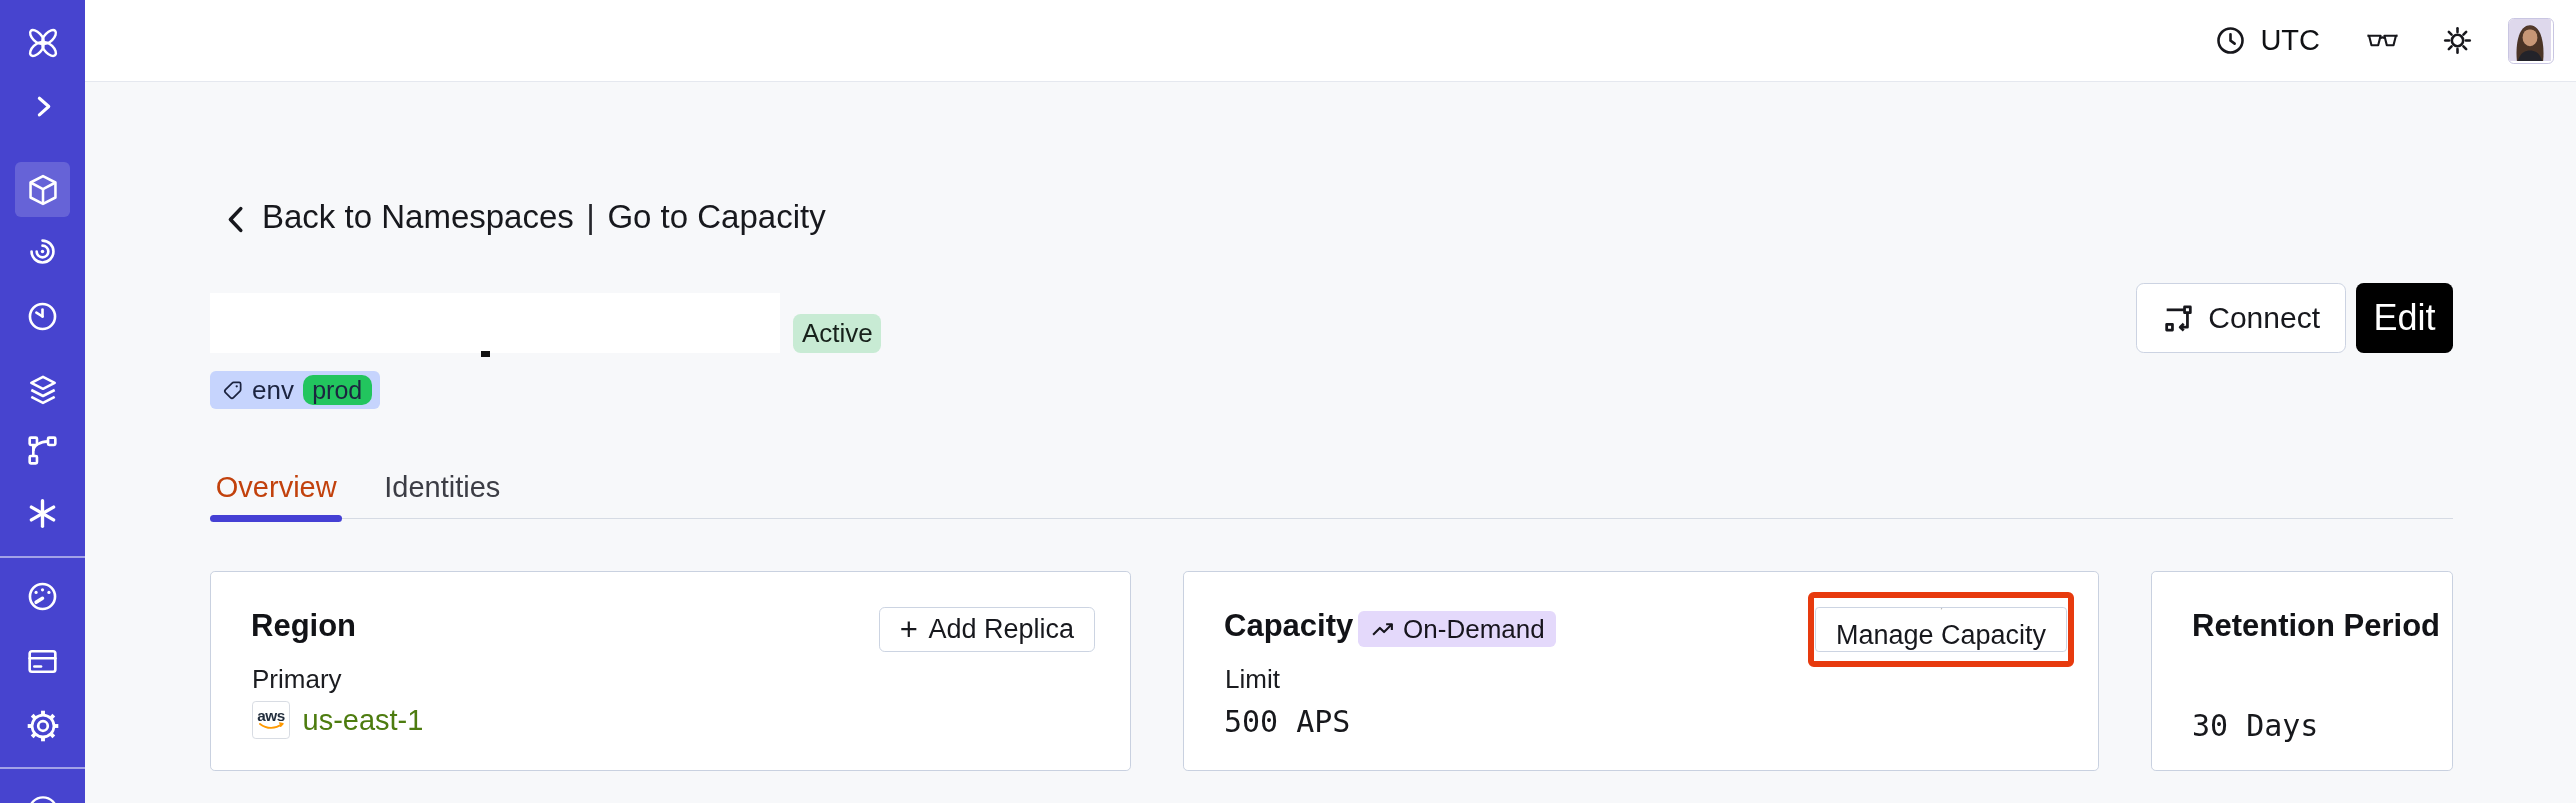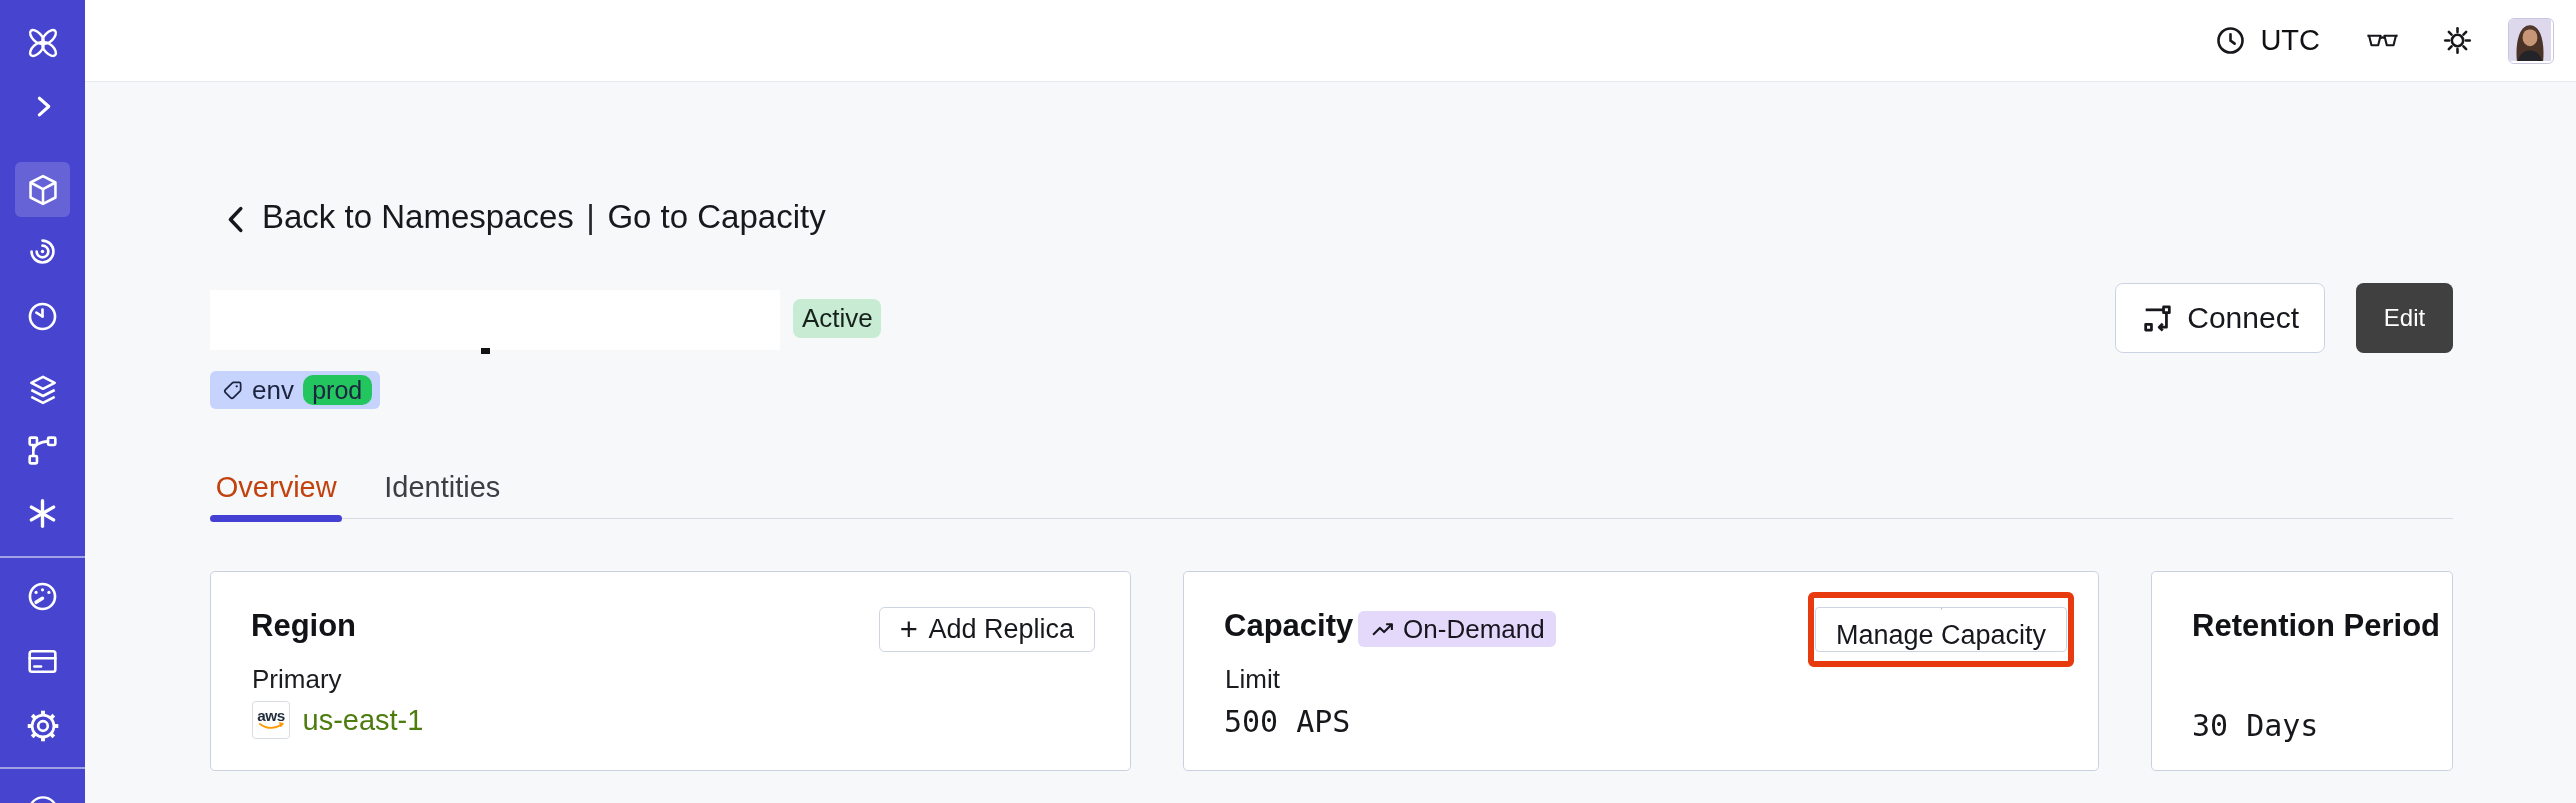--- a/index.html
+++ b/index.html
@@ -22,28 +22,28 @@
   .gap45{margin-right:43px;} .gap37{margin-right:35px;}
   
   .content{position:absolute;left:85px;top:83px;right:0;bottom:0;background:#f7f8fa;}
   .row{position:absolute;left:125px;right:123px;}
   
   .breadcrumb{top:111px;height:42px;display:flex;align-items:flex-end;font-size:33px;font-weight:500;color:#17181d;padding-left:11.5px;}
   .breadcrumb .bc-link{cursor:pointer;}
   .bc-sep{margin:0 12.5px;font-weight:400;color:#26272c;}
   .bc-chevron{margin-right:11.5px;display:flex;align-items:center;}
   
-  .title-row{top:200px;height:70px;display:flex;align-items:center;}
+  .title-row{top:200px;height:70px;display:flex;align-items:flex-end;}
   .redact-box{width:570px;height:60px;background:#ffffff;position:relative;margin-top:3.8px;}
   .redact-dot{position:absolute;left:271px;bottom:-3.8px;width:8.6px;height:5.8px;background:#121212;}
   .status-badge{margin-left:13.4px;height:39px;padding:0 8.6px;border-radius:7.7px;background:#c8ebd4;color:#17211b;font-size:26px;font-weight:500;display:flex;align-items:center;}
   .title-spacer{flex:1;}
   .btn{display:flex;align-items:center;justify-content:center;background:#ffffff;border:1.9px solid #ccd3e2;border-radius:7.7px;box-sizing:border-box;cursor:pointer;color:#17181d;font-weight:500;}
   .btn-connect{height:70px;padding:0 25px;font-size:30px;gap:13.4px;}
-  .btn-edit{height:70px;width:97px;margin-left:31px;background:#404040;border:none;color:#ffffff;font-size:24px;border-radius:7.7px;}
+  .btn-edit{height:70px;width:97px;margin-left:10px;background:#000000;border:none;color:#ffffff;font-size:36px;border-radius:7.7px;}
   
   .tag-row{top:288px;height:38px;display:flex;align-items:center;}
   .tag-badge{height:38px;border-radius:5.8px;background:#c6d4fd;display:flex;align-items:center;gap:8.6px;padding:0 8.6px 0 10.5px;color:#1c2440;font-size:26px;font-weight:500;}
   .tag-chip{background:#22c55e;border-radius:10px;height:30px;line-height:30px;padding:0 9.6px;font-size:25px;}
   
   .tabs-row{top:375px;height:60px;border-bottom:1.9px solid #d6dbe4;display:flex;gap:36px;box-sizing:content-box;}
   .tab{position:relative;padding:13.4px 5.8px 0 5.8px;font-size:29px;color:#3c3d45;cursor:pointer;}
   .tab.active{color:#c2410c;font-weight:500;}
   .tab.active::after{content:"";position:absolute;left:0;right:0;bottom:-3.8px;height:6.7px;border-radius:3.8px;background:#4540d4;}
   

